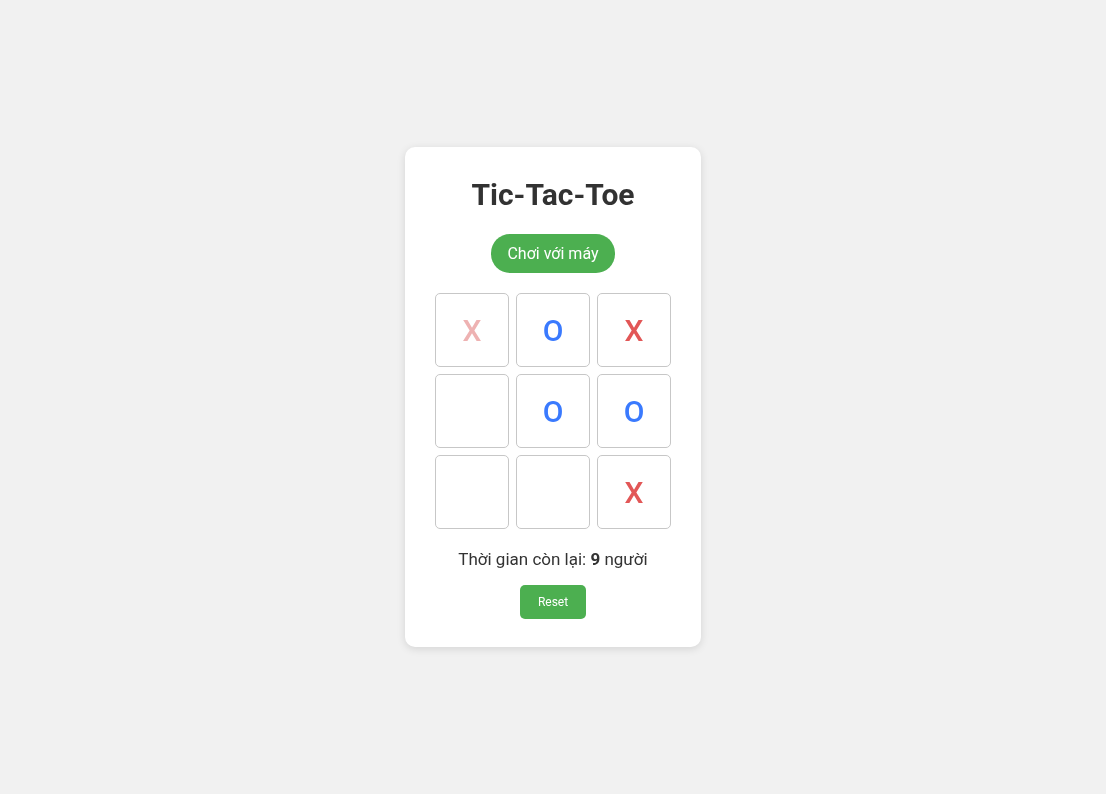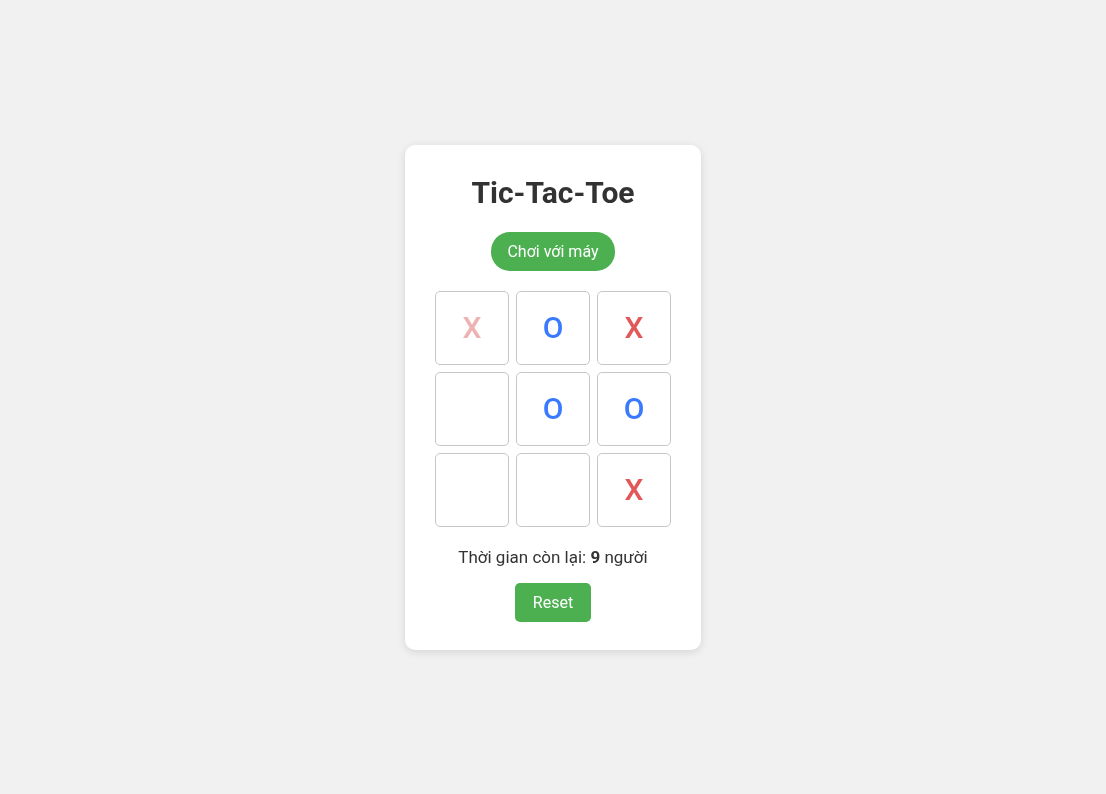--- a/index.html
+++ b/index.html
@@ -76,21 +76,21 @@
       color: #333;
       margin-bottom: 16px;
     }
     .timer strong { font-weight: 700; }
     .reset-btn {
       border: none;
       border-radius: 5px;
       background: #4caf50;
       color: #fff;
       padding: 10px 18px;
-      font-size: 16px;
+      font-size: 12px;
       cursor: pointer;
       font-family: inherit;
     }
   </style>
 </head>
 <body>
 
 <div class="card">
   <h1 class="title">Tic-Tac-Toe</h1>
 

